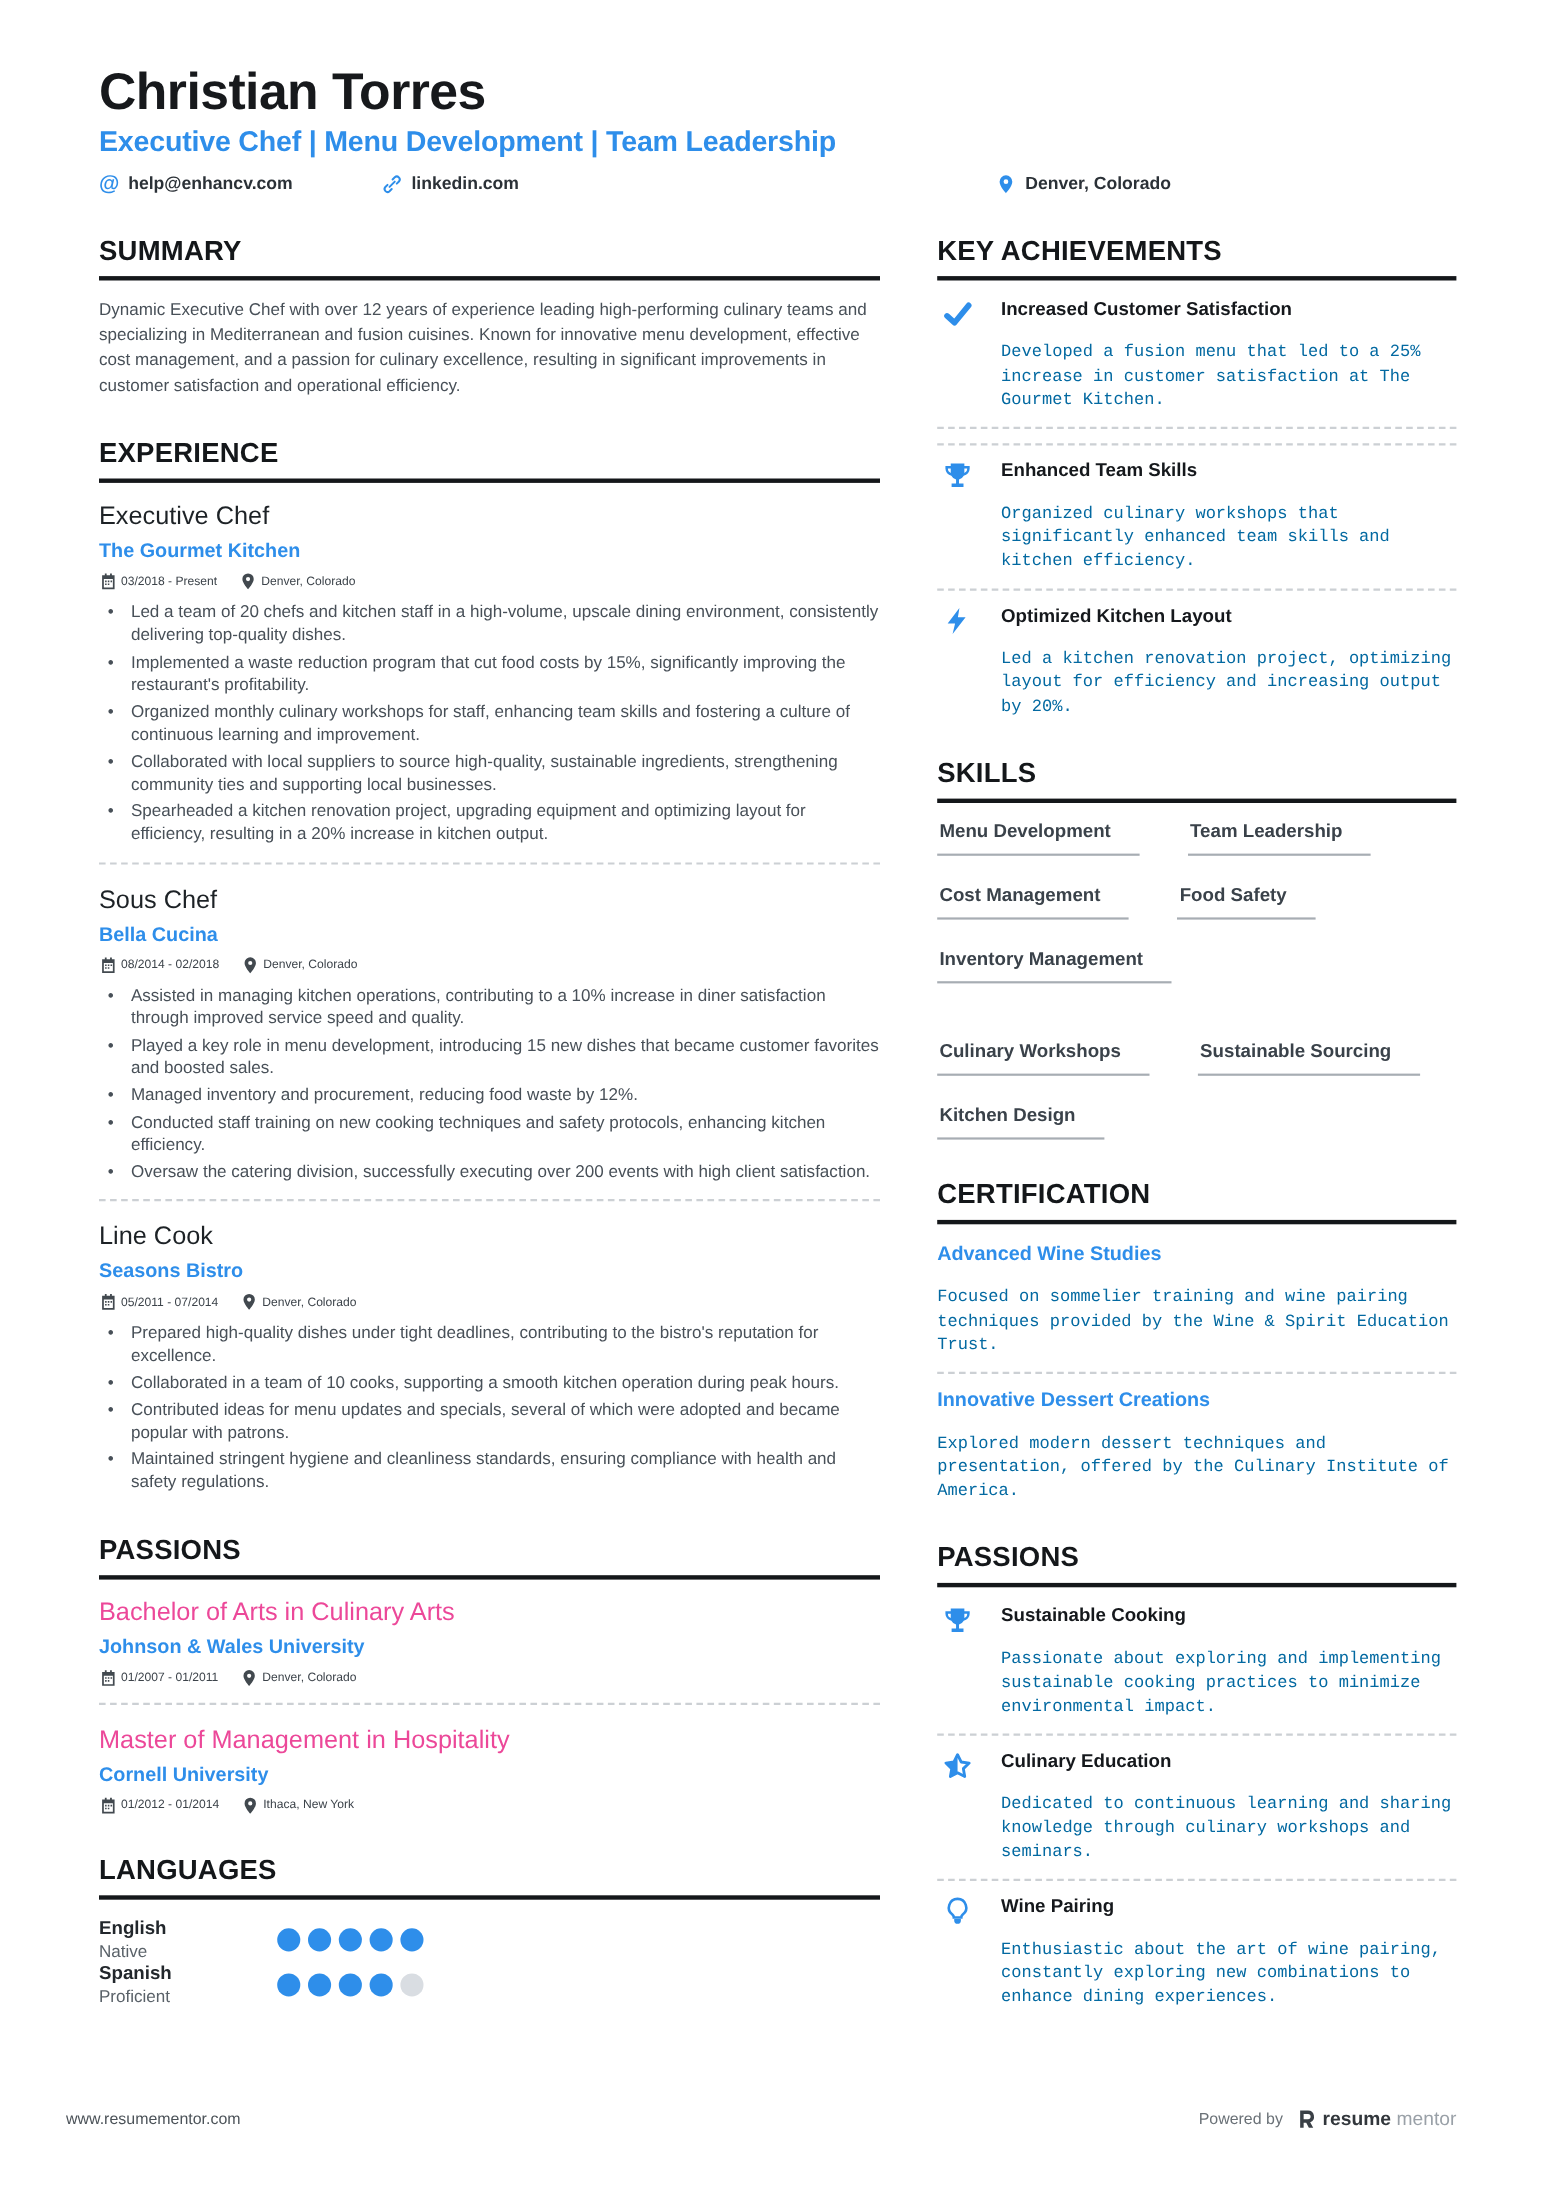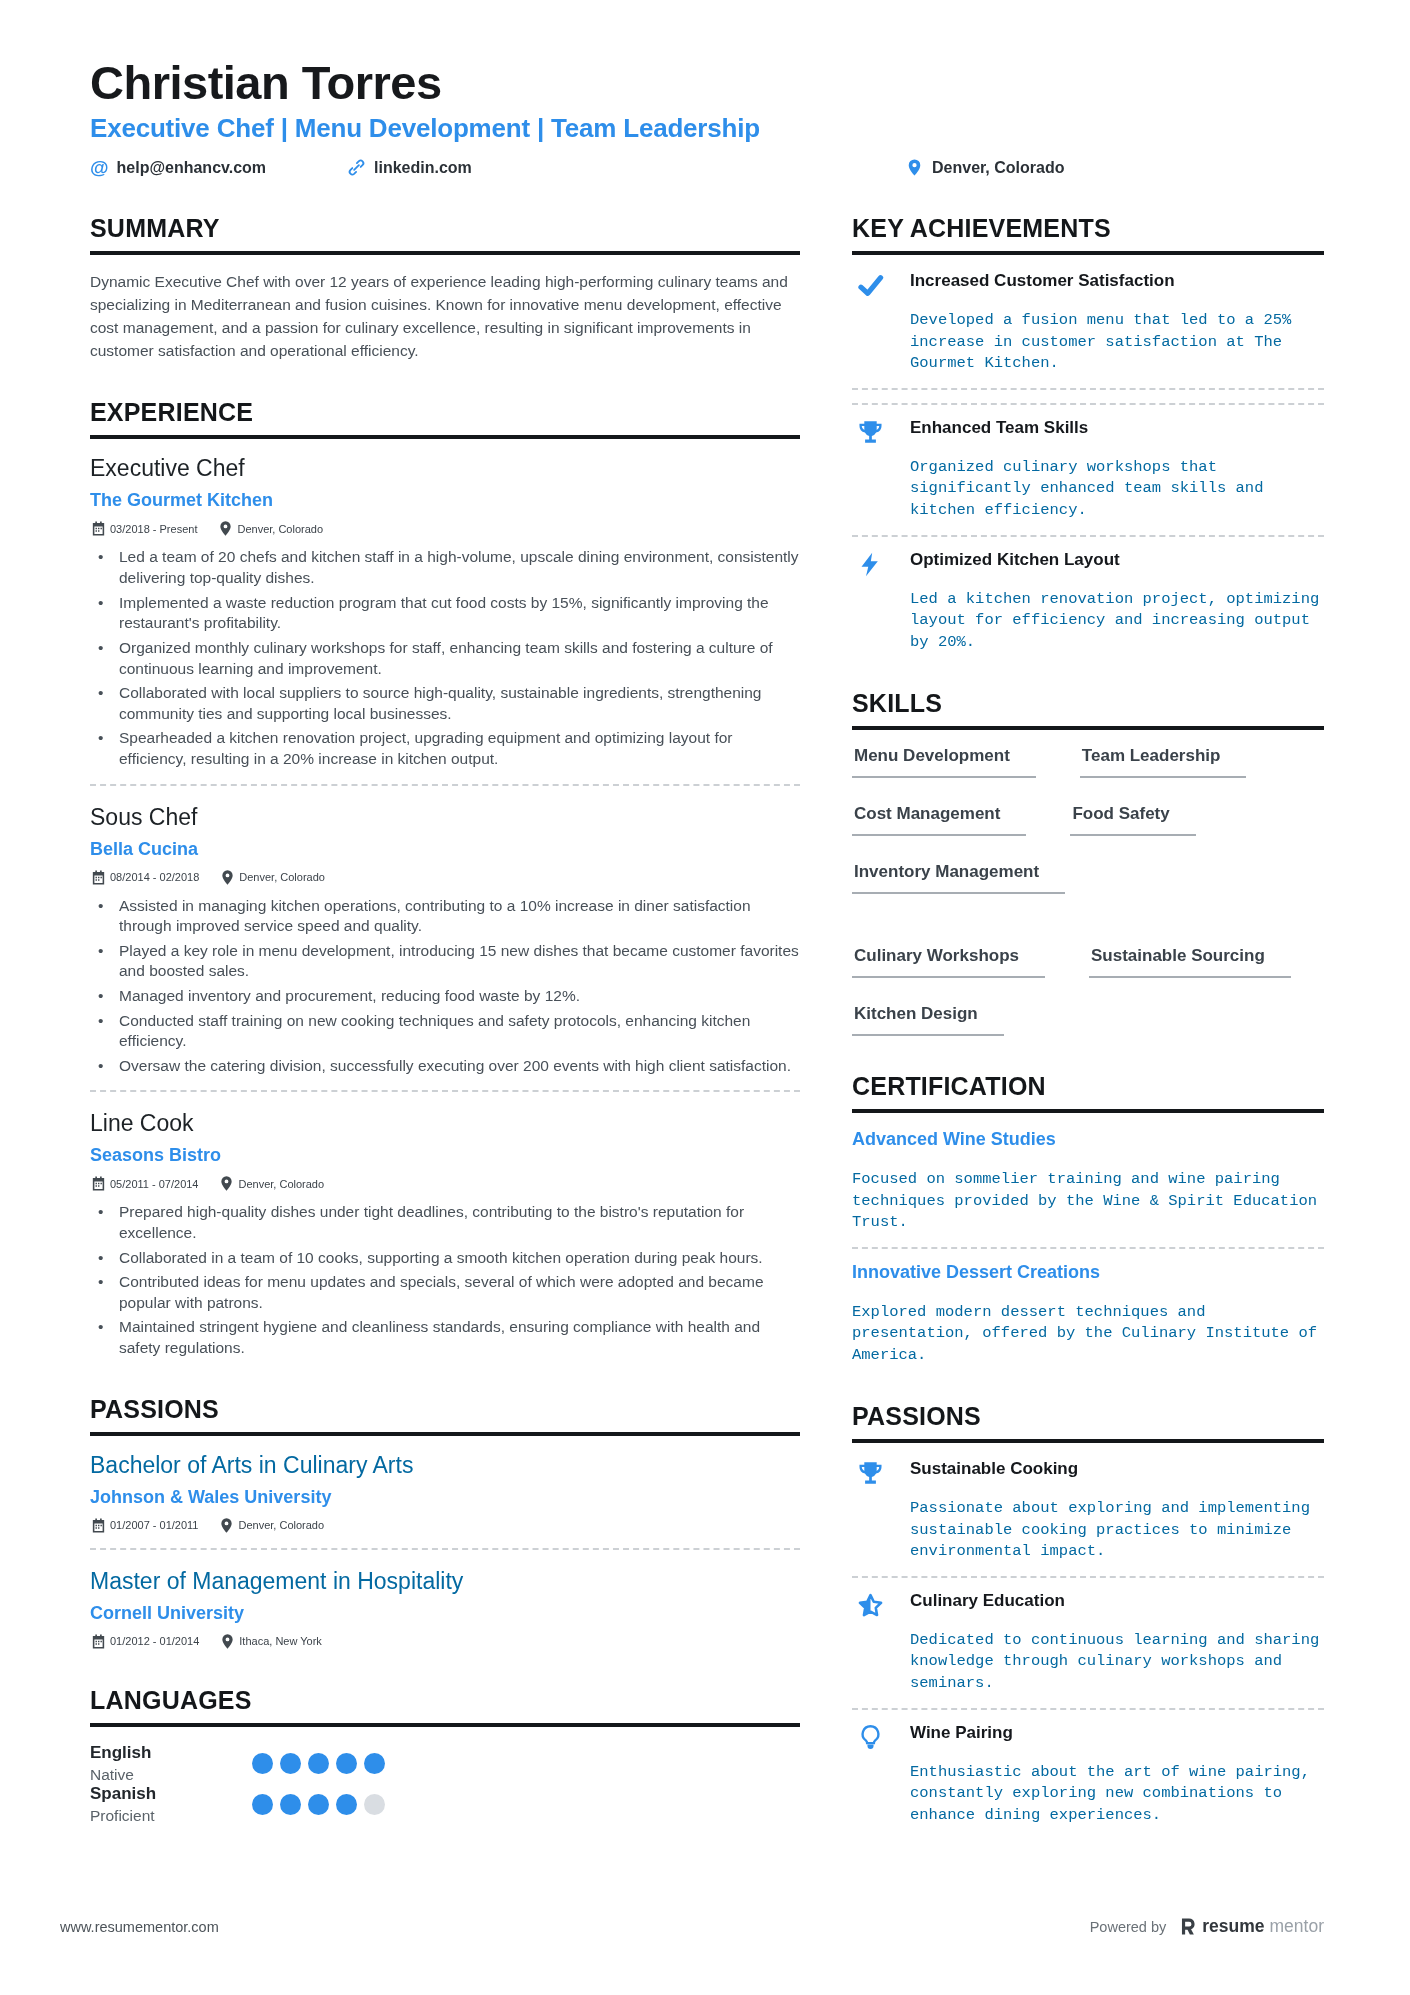--- a/index.html
+++ b/index.html
@@ -52,21 +52,21 @@
   
   .skills-wrap { display:flex; flex-wrap:wrap; column-gap:44px; row-gap:26px; margin-top:4px; }
   .skill {
     font-size:17px; font-weight:700; color:#3a424a; white-space:nowrap;
     padding:0 26px 10px 2px; border-bottom:2px solid #a7adb3;
   }
   .flex-break { flex-basis:100%; height:0; }
   
   .cert-title { font-size:18px; font-weight:700; color:#2e8eea; }
   
-  .edu-title { font-size:23px; color:#0369a1; font-weight:400;margin-top:13px; }
+  .edu-title { font-size:23px; color:#ec4899; font-weight:400;margin-top:13px; }
   
   .langs { display:flex; margin-top:8px;flex-direction:column; }
   .lang-entry { display:flex; width:375px; align-items:center; }
   .lang-labels { width:162px; }
   .lang-name { font-size:17px; font-weight:700; color:#22272c; }
   .lang-level { font-size:15.5px; color:#5a6269; margin-top:3px; }
   .dots { display:flex; gap:7px; }
   .dot { width:21px; height:21px; border-radius:50%; background:#d9dde2; }
   .dot.filled { background:#2e8eea; }
   

